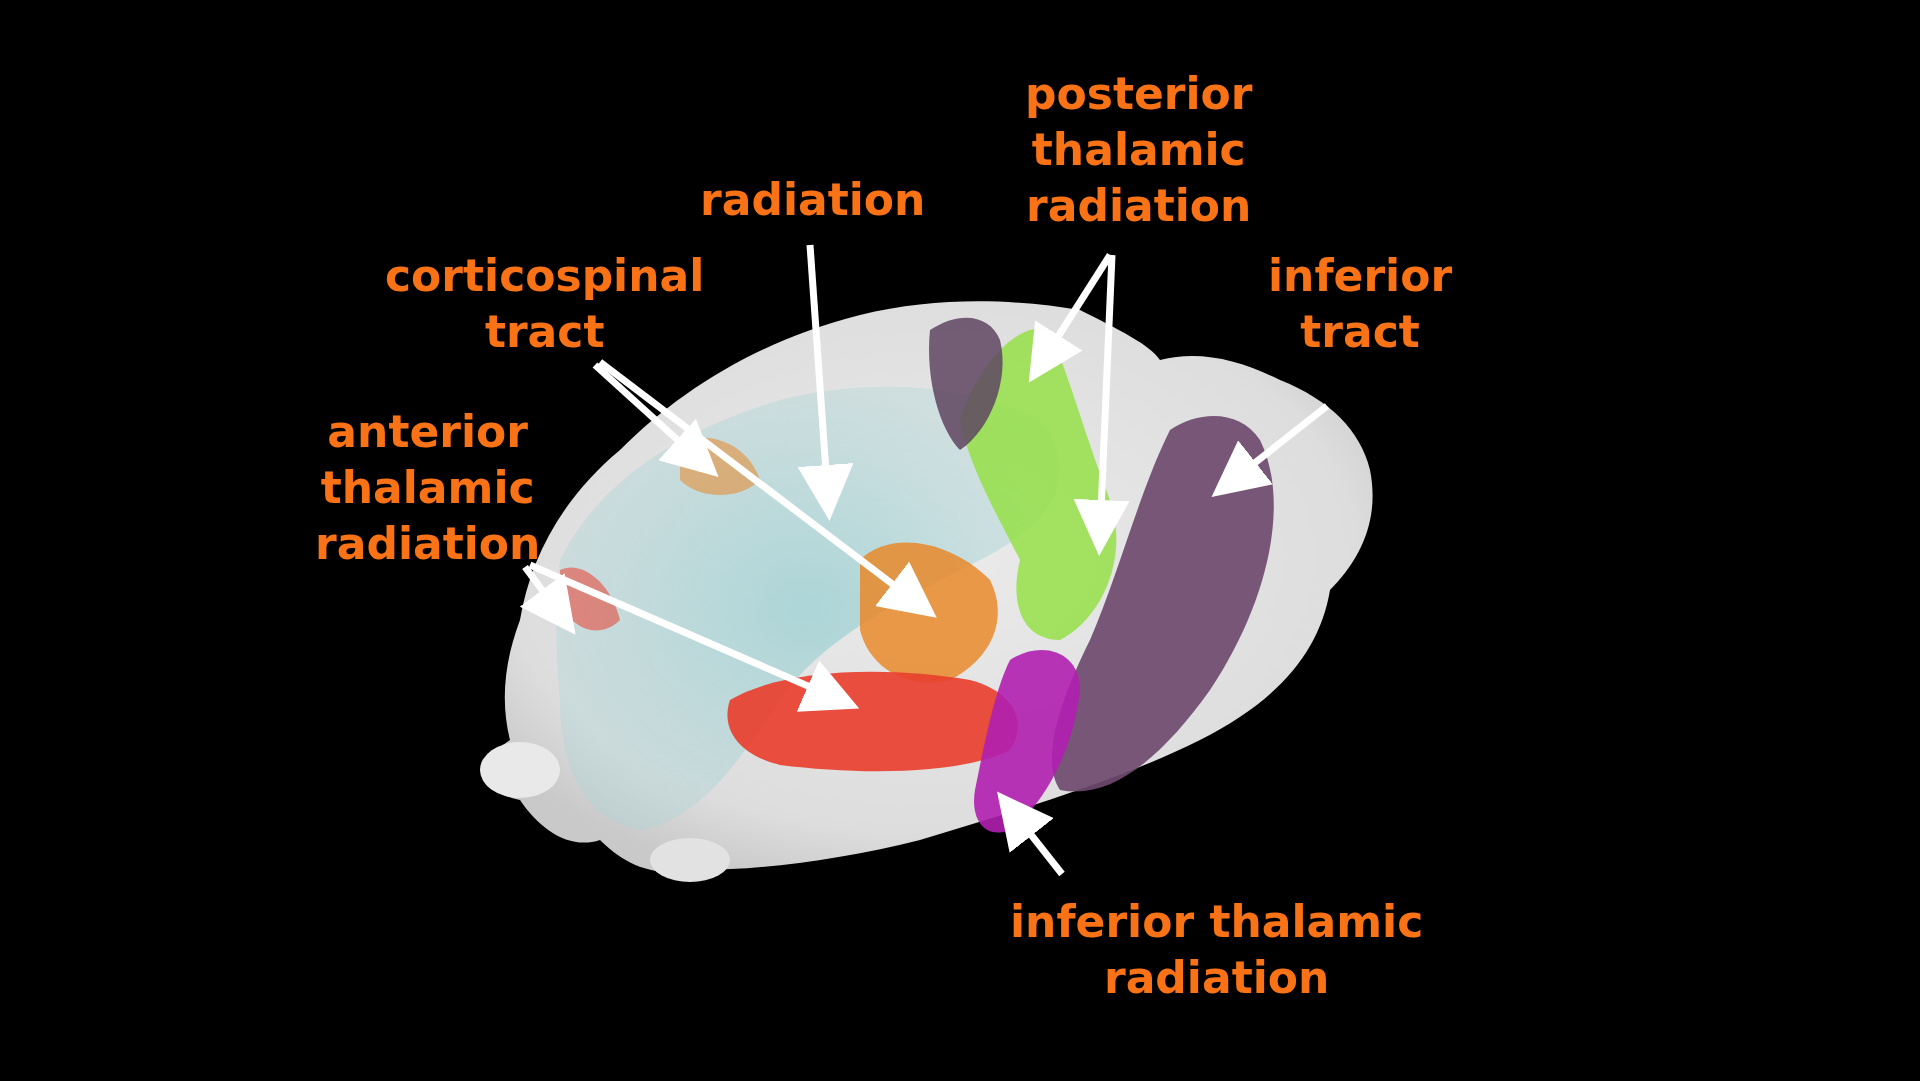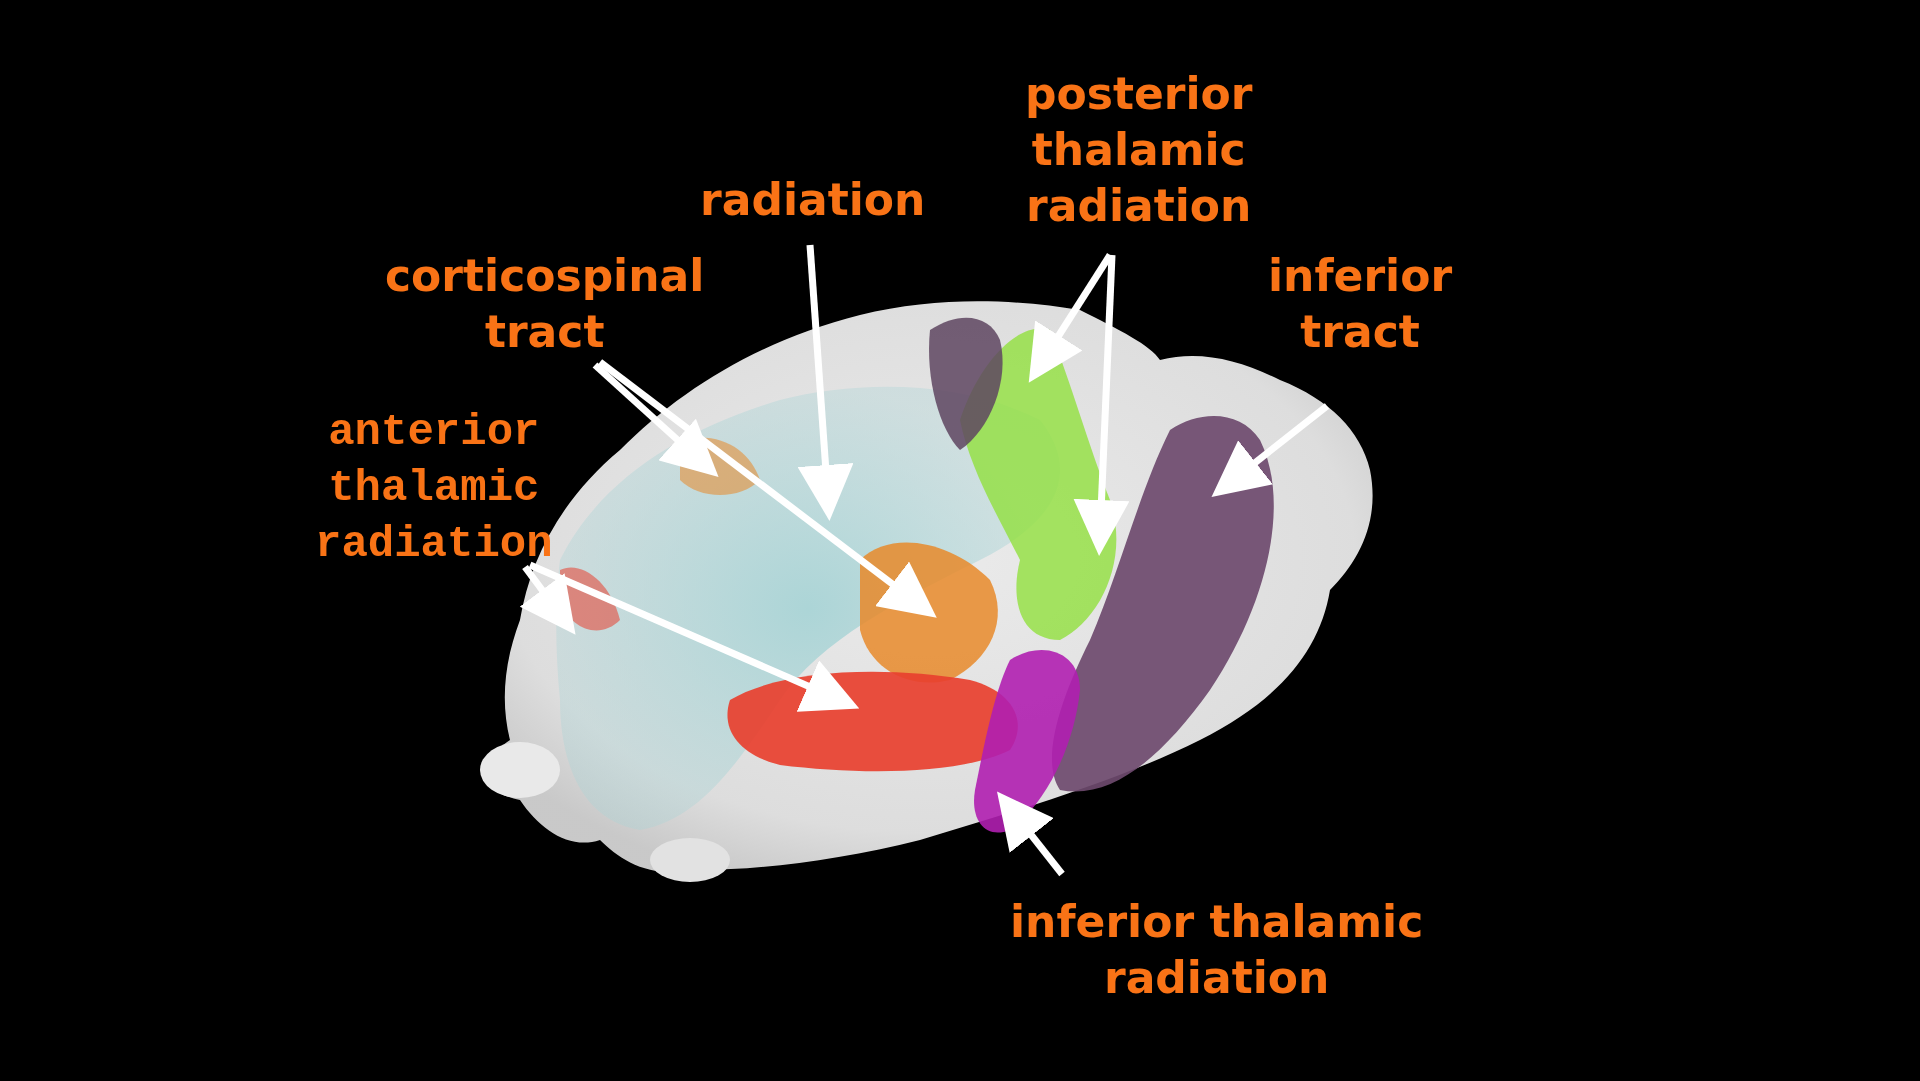--- a/index.html
+++ b/index.html
@@ -93,21 +93,21 @@
   
   <div class="label" style="left:700px; top:172px;">
     <span>radiation</span>
   </div>
 
   <div class="label" style="left:385px; top:248px;">
     <span>corticospinal</span>
     <span>tract</span>
   </div>
 
-  <div class="label" style="left:315px; top:404px;font-family:Liberation Mono, monospace;">
+  <div class="label" style="left:315px; top:404px;">
     <span>anterior</span>
     <span>thalamic</span>
     <span>radiation</span>
   </div>
 
   <div class="label" style="left:1025px; top:66px;">
     <span>posterior</span>
     <span>thalamic</span>
     <span>radiation</span>
   </div>

